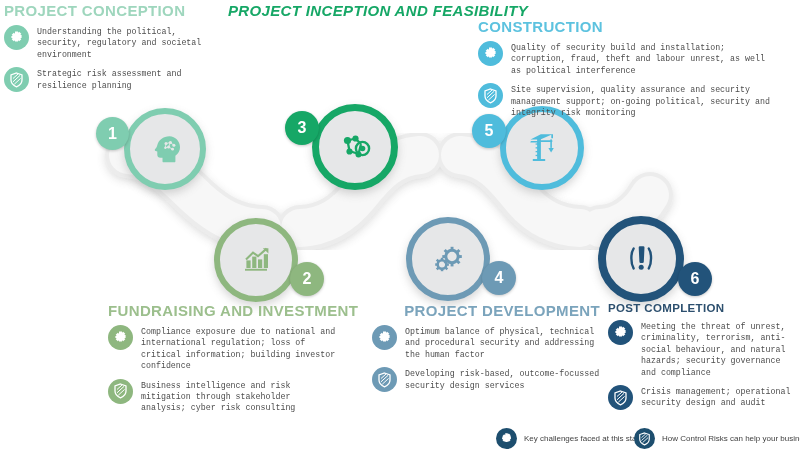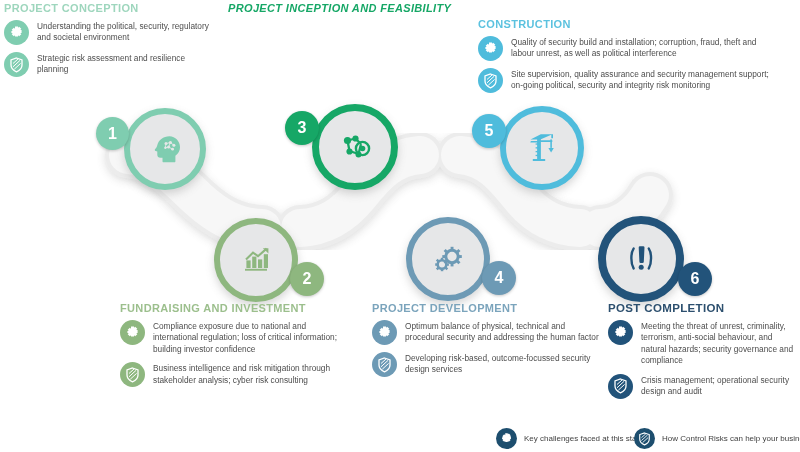--- a/index.html
+++ b/index.html
@@ -8,24 +8,24 @@
     background:#ffffff;
     font-family:"Liberation Sans","DejaVu Sans",sans-serif;
     overflow:hidden;
     position:relative;
   }
   #stage{position:absolute;left:0;top:0;width:800px;height:452px;}
 
   
   .block{position:absolute;}
   .sec-title{
-    font-size:11px;font-weight:bold;letter-spacing:.35px;
+    font-size:15px;font-weight:bold;letter-spacing:.35px;
     margin:0 0 6px 0;white-space:nowrap;
   }
-  .bullet{display:flex;align-items:flex-start;margin-bottom:7px;}
+  .bullet{display:flex;align-items:flex-start;margin-bottom:7px;font-family:Liberation Mono, monospace;}
   .bullet .bicon{
     width:25px;height:25px;border-radius:50%;
     flex:0 0 25px;margin-right:8px;margin-top:0px;
     display:flex;align-items:center;justify-content:center;
   }
   .bullet .btxt{
     font-size:8.3px;line-height:11.4px;color:#4d4d4d;
     padding-top:1px;
   }
 
@@ -252,21 +252,21 @@
       <span class="bicon" style="background:#4fbcdc;">
         <svg width="15" height="16" viewBox="0 0 15 16">
           <path d="M7.5 1 L13 2.9 v5.2 c0 3.6-3.1 5.8-5.5 6.7C5.1 13.9 2 11.7 2 8.1V2.9z" fill="none" stroke="#ffffff" stroke-width="1.3"></path>
           <path d="M4 6.5 L9 2 M4 9.8 L11 3.4 M5.3 12.2 L11.6 6.4" stroke="#ffffff" stroke-width="1" fill="none"></path>
         </svg>
       </span>
       <span class="btxt">Site supervision, quality assurance and security management support; on-going political, security and integrity risk monitoring</span>
     </div>
   </div>
 
-  <div class="block" style="left:120px;top:302px;width:230px;">
+  <div class="block" style="left:108px;top:302px;width:230px;">
     <div class="sec-title" style="color:#9cbf8d;">FUNDRAISING AND INVESTMENT</div>
     <div class="bullet">
       <span class="bicon" style="background:#8eb77f;">
         <svg width="15" height="15" viewBox="0 0 15 15" fill="#ffffff">
           <path d="M6 1.4h3v1.3l1.2-1 2.1 2.1-1 1.2h1.3v3h-1.3l1 1.2-2.1 2.1-1.2-1v1.3H6v-1.3l-1.2 1-2.1-2.1 1-1.2H2.4V6h1.3l-1-1.2 2.1-2.1 1.2 1z"></path>
         </svg>
       </span>
       <span class="btxt">Compliance exposure due to national and international regulation; loss of critical information; building investor confidence</span>
     </div>
     <div class="bullet">
@@ -274,21 +274,21 @@
         <svg width="15" height="16" viewBox="0 0 15 16">
           <path d="M7.5 1 L13 2.9 v5.2 c0 3.6-3.1 5.8-5.5 6.7C5.1 13.9 2 11.7 2 8.1V2.9z" fill="none" stroke="#ffffff" stroke-width="1.3"></path>
           <path d="M4 6.5 L9 2 M4 9.8 L11 3.4 M5.3 12.2 L11.6 6.4" stroke="#ffffff" stroke-width="1" fill="none"></path>
         </svg>
       </span>
       <span class="btxt">Business intelligence and risk mitigation through stakeholder analysis; cyber risk consulting</span>
     </div>
   </div>
 
   <div class="block" style="left:372px;top:302px;width:228px;">
-    <div class="sec-title" style="color:#7ba4bc;">PROJECT DEVELOPMENT</div>
+    <div class="sec-title" style="color:#7ba4bc;text-align:right;">PROJECT DEVELOPMENT</div>
     <div class="bullet">
       <span class="bicon" style="background:#6d9ab5;">
         <svg width="15" height="15" viewBox="0 0 15 15" fill="#ffffff">
           <path d="M6 1.4h3v1.3l1.2-1 2.1 2.1-1 1.2h1.3v3h-1.3l1 1.2-2.1 2.1-1.2-1v1.3H6v-1.3l-1.2 1-2.1-2.1 1-1.2H2.4V6h1.3l-1-1.2 2.1-2.1 1.2 1z"></path>
         </svg>
       </span>
       <span class="btxt">Optimum balance of physical, technical and procedural security and addressing the human factor</span>
     </div>
     <div class="bullet">
       <span class="bicon" style="background:#6d9ab5;">

